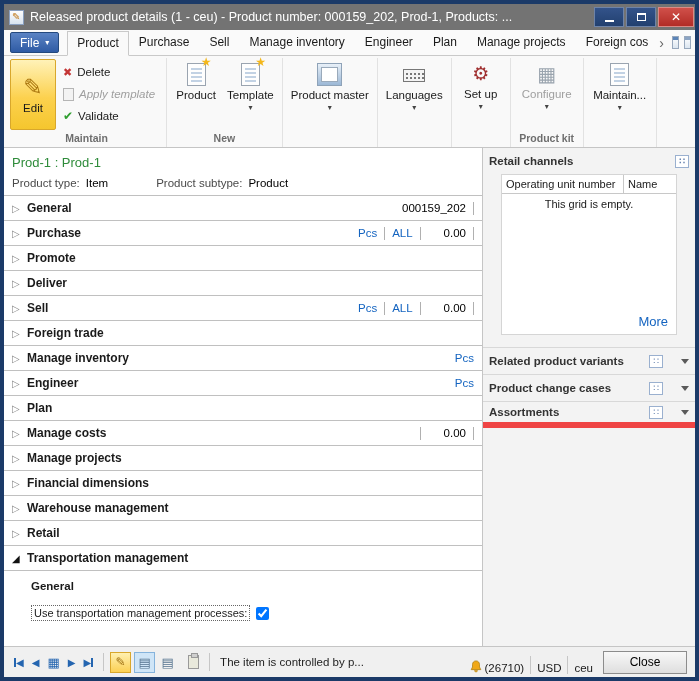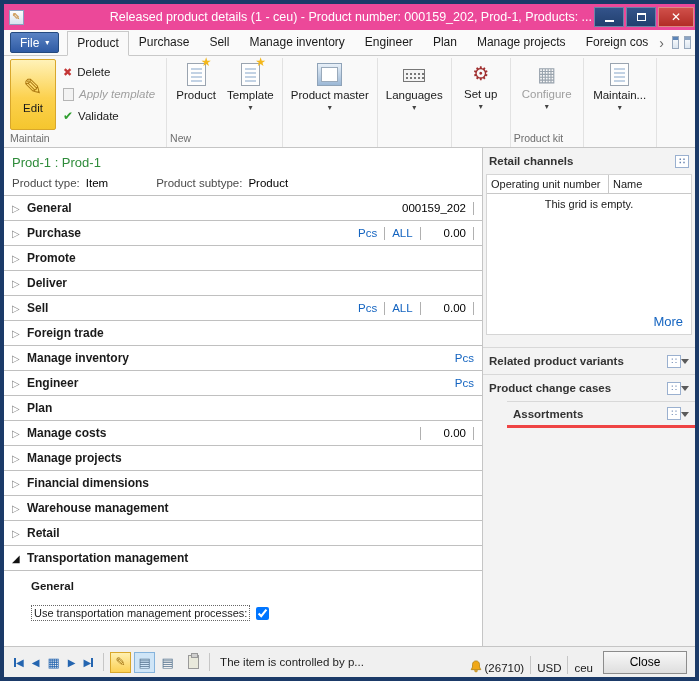--- a/index.html
+++ b/index.html
@@ -2,21 +2,21 @@
 <html><head>
 <meta charset="utf-8">
 <style>
   * { margin:0; padding:0; box-sizing:border-box; }
   html,body { width:699px; height:681px; }
   body { font-family:"Liberation Sans", sans-serif; font-size:12px; color:#1a1a1a; background:#fff; }
 
   .window { width:699px; height:681px; border:4px solid #1b3a68; display:flex; flex-direction:column; overflow:hidden; background:#fff; }
 
   
-  .titlebar { height:26px; flex:0 0 auto; background:#ec4899; color:#fff; display:flex; align-items:center; padding-left:5px;text-align:right; }
+  .titlebar { height:26px; flex:0 0 auto; background:#737373; color:#fff; display:flex; align-items:center; padding-left:5px; }
   .title-ico { width:15px; height:15px; flex:0 0 auto; background:linear-gradient(#fdfdfd,#d8e4f0); border:1px solid #8aa0c0; margin-right:6px; position:relative; }
   .title-ico::after { content:"✎"; position:absolute; left:2px; top:0px; font-size:10px; color:#c07818; }
   .titlebar .title { flex:1; font-size:12.5px; white-space:nowrap; overflow:hidden; }
   .win-btn { width:30px; height:20px; display:flex; align-items:center; justify-content:center; border:1px solid #6d83a8; background:linear-gradient(#33538a,#22406f); margin-left:2px; cursor:default; }
   .win-btn.close { width:36px; background:linear-gradient(#d0504a,#b22c26); border-color:#d98a86; margin-right:1px; color:#fff; font-size:12px; }
   .min-glyph { width:9px; height:2px; background:#fff; margin-top:8px; }
   .max-glyph { width:9px; height:8px; border:1px solid #fff; border-top-width:2px; }
 
   
   .tabrow { height:26px; flex:0 0 auto; background:#fafafa; border-bottom:1px solid #c9c9c9; display:flex; align-items:stretch; padding:0 4px; }
@@ -27,21 +27,21 @@
   .tab.active { background:#f9f9f9; border-color:#c9c9c9; border-bottom-color:#f9f9f9; margin-bottom:-1px; }
   .overflow { align-self:center; color:#666; font-size:14px; padding:0 3px; margin-left:-2px; }
   .mini-win { align-self:center; width:17px; height:13px; border:1px solid #98a8bc; background:linear-gradient(#fff,#dce6f0); position:relative; margin-left:5px; }
   .mini-win::before { content:""; position:absolute; left:0; top:0; right:0; height:3px; background:#5b84b8; }
   .mini-win.alt::before { background:#8ba4c4; }
 
   
   .ribbon { height:92px; flex:0 0 auto; background:#f9f9f9; border-bottom:1px solid #c5c5c5; display:flex; padding:2px 0 0 3px; }
   .rgroup { display:flex; flex-direction:column; border-right:1px solid #e2e2e2; padding:1px 3px 0; }
   .rgroup-content { height:73px; display:flex; align-items:flex-start; }
-  .rgroup-label { height:14px; font-size:10.5px; color:#6e6e6e; line-height:13px; white-space:nowrap; }
+  .rgroup-label { height:14px; font-size:10.5px; color:#6e6e6e; text-align:center; line-height:13px; white-space:nowrap;font-weight:bold; }
 
   .editbtn { width:46px; height:71px; display:flex; flex-direction:column; align-items:center; justify-content:center; gap:3px; background:linear-gradient(#fff2b8,#fcd14e 55%,#f5c62e); border:1px solid #d8a72c; border-radius:2px; margin-right:4px; cursor:default; }
   .editbtn .pencil { font-size:23px; line-height:24px; color:#a9750e; }
   .editbtn .lbl { font-size:11.5px; }
 
   .smallcol { display:flex; flex-direction:column; gap:2px; padding-top:3px; }
   .smallbtn { display:flex; align-items:center; gap:5px; height:20px; padding:0 8px 0 3px; font-size:11.5px; white-space:nowrap; cursor:default; }
   .smallbtn.disabled { color:#9f9f9f;font-style:italic; }
   .sico.red { color:#c43535; font-size:11px; }
   .sico.green { color:#2f9e2f; font-size:12px; }
@@ -87,32 +87,32 @@
   .ft-detail .subhead { font-weight:bold; font-size:11.5px; margin-bottom:13px; }
   .chk-row { display:flex; align-items:center; gap:6px; font-size:11px; }
   .chk-label { border:1px dotted #666; padding:1px 2px; }
   .chk { width:13px; height:13px; }
 
   
   .factbox { width:212px; flex:0 0 auto; background:#f3f3f3; display:flex; flex-direction:column; overflow:hidden; }
   .fb-header { height:26px; flex:0 0 auto; display:flex; align-items:center; gap:4px; padding:0 6px; font-weight:bold; font-size:11.5px; color:#333; }
   .fb-header .fb-title { flex:1; }
   .fb-ico { width:14px; height:13px; border:1px solid #9ab0cf; background:#fff; color:#5b79a8; font-size:9px; line-height:11px; text-align:center; }
-  .fb-white { background:#fff; border:1px solid #d5d5d5; margin:0 3px; display:flex; flex-direction:column; }
+  .fb-white { background:#fff; border:1px solid #d5d5d5; margin:0 18px; display:flex; flex-direction:column; }
   .fb-grid-head { display:flex; border-bottom:1px solid #c8c8c8; }
   .fb-grid-head .cell { padding:3px 4px; font-size:11px; white-space:nowrap; overflow:hidden; }
   .fb-grid-head .c1 { width:122px; border-right:1px solid #c8c8c8; }
   .fb-grid-head .c2 { flex:1; }
   .fb-empty { text-align:center; padding:4px 0 2px; font-size:11px; }
   .fb-space { height:100px; }
   .fb-more-row { text-align:right; padding:2px 8px 5px; }
   .fb-more { color:#1464c0; font-size:13px; cursor:pointer; }
   .fb-collapsed { margin-top:12px; }
-  .fb-row { height:27px; display:flex; align-items:center; gap:0; padding:0 6px; border-top:1px solid #d8d8d8; font-size:11.5px; color:#333; }
-  .fb-row:last-child { border-bottom:3px solid #ef4444;margin-left:24px; }
+  .fb-row { height:27px; display:flex; align-items:center; gap:18px; padding:0 6px; border-top:1px solid #d8d8d8; font-size:11.5px; color:#333; }
+  .fb-row:last-child { border-bottom:6px solid #ef4444; }
   .fb-row .fb-title { flex:1; font-weight:bold; }
   .fb-chev { width:0; height:0; border:4px solid transparent; border-top:5px solid #5a5a5a; margin-top:5px; }
 
   
   .statusbar { height:31px; flex:0 0 auto; background:#f0f0f0; border-top:1px solid #c5c5c5; display:flex; align-items:center; padding:0 8px 0 6px; font-size:11.5px; }
   .navbtn { color:#2465b0; display:flex; align-items:center; padding:0 4px; cursor:default; }
   .navbtn .tri { font-size:10px; }
   .navbtn .grid { font-size:13px; }
   .navline { width:2px; height:9px; background:#2465b0; }
   .sb-sep { width:1px; height:18px; background:#c6c6c6; margin:0 6px; flex:0 0 auto; }

